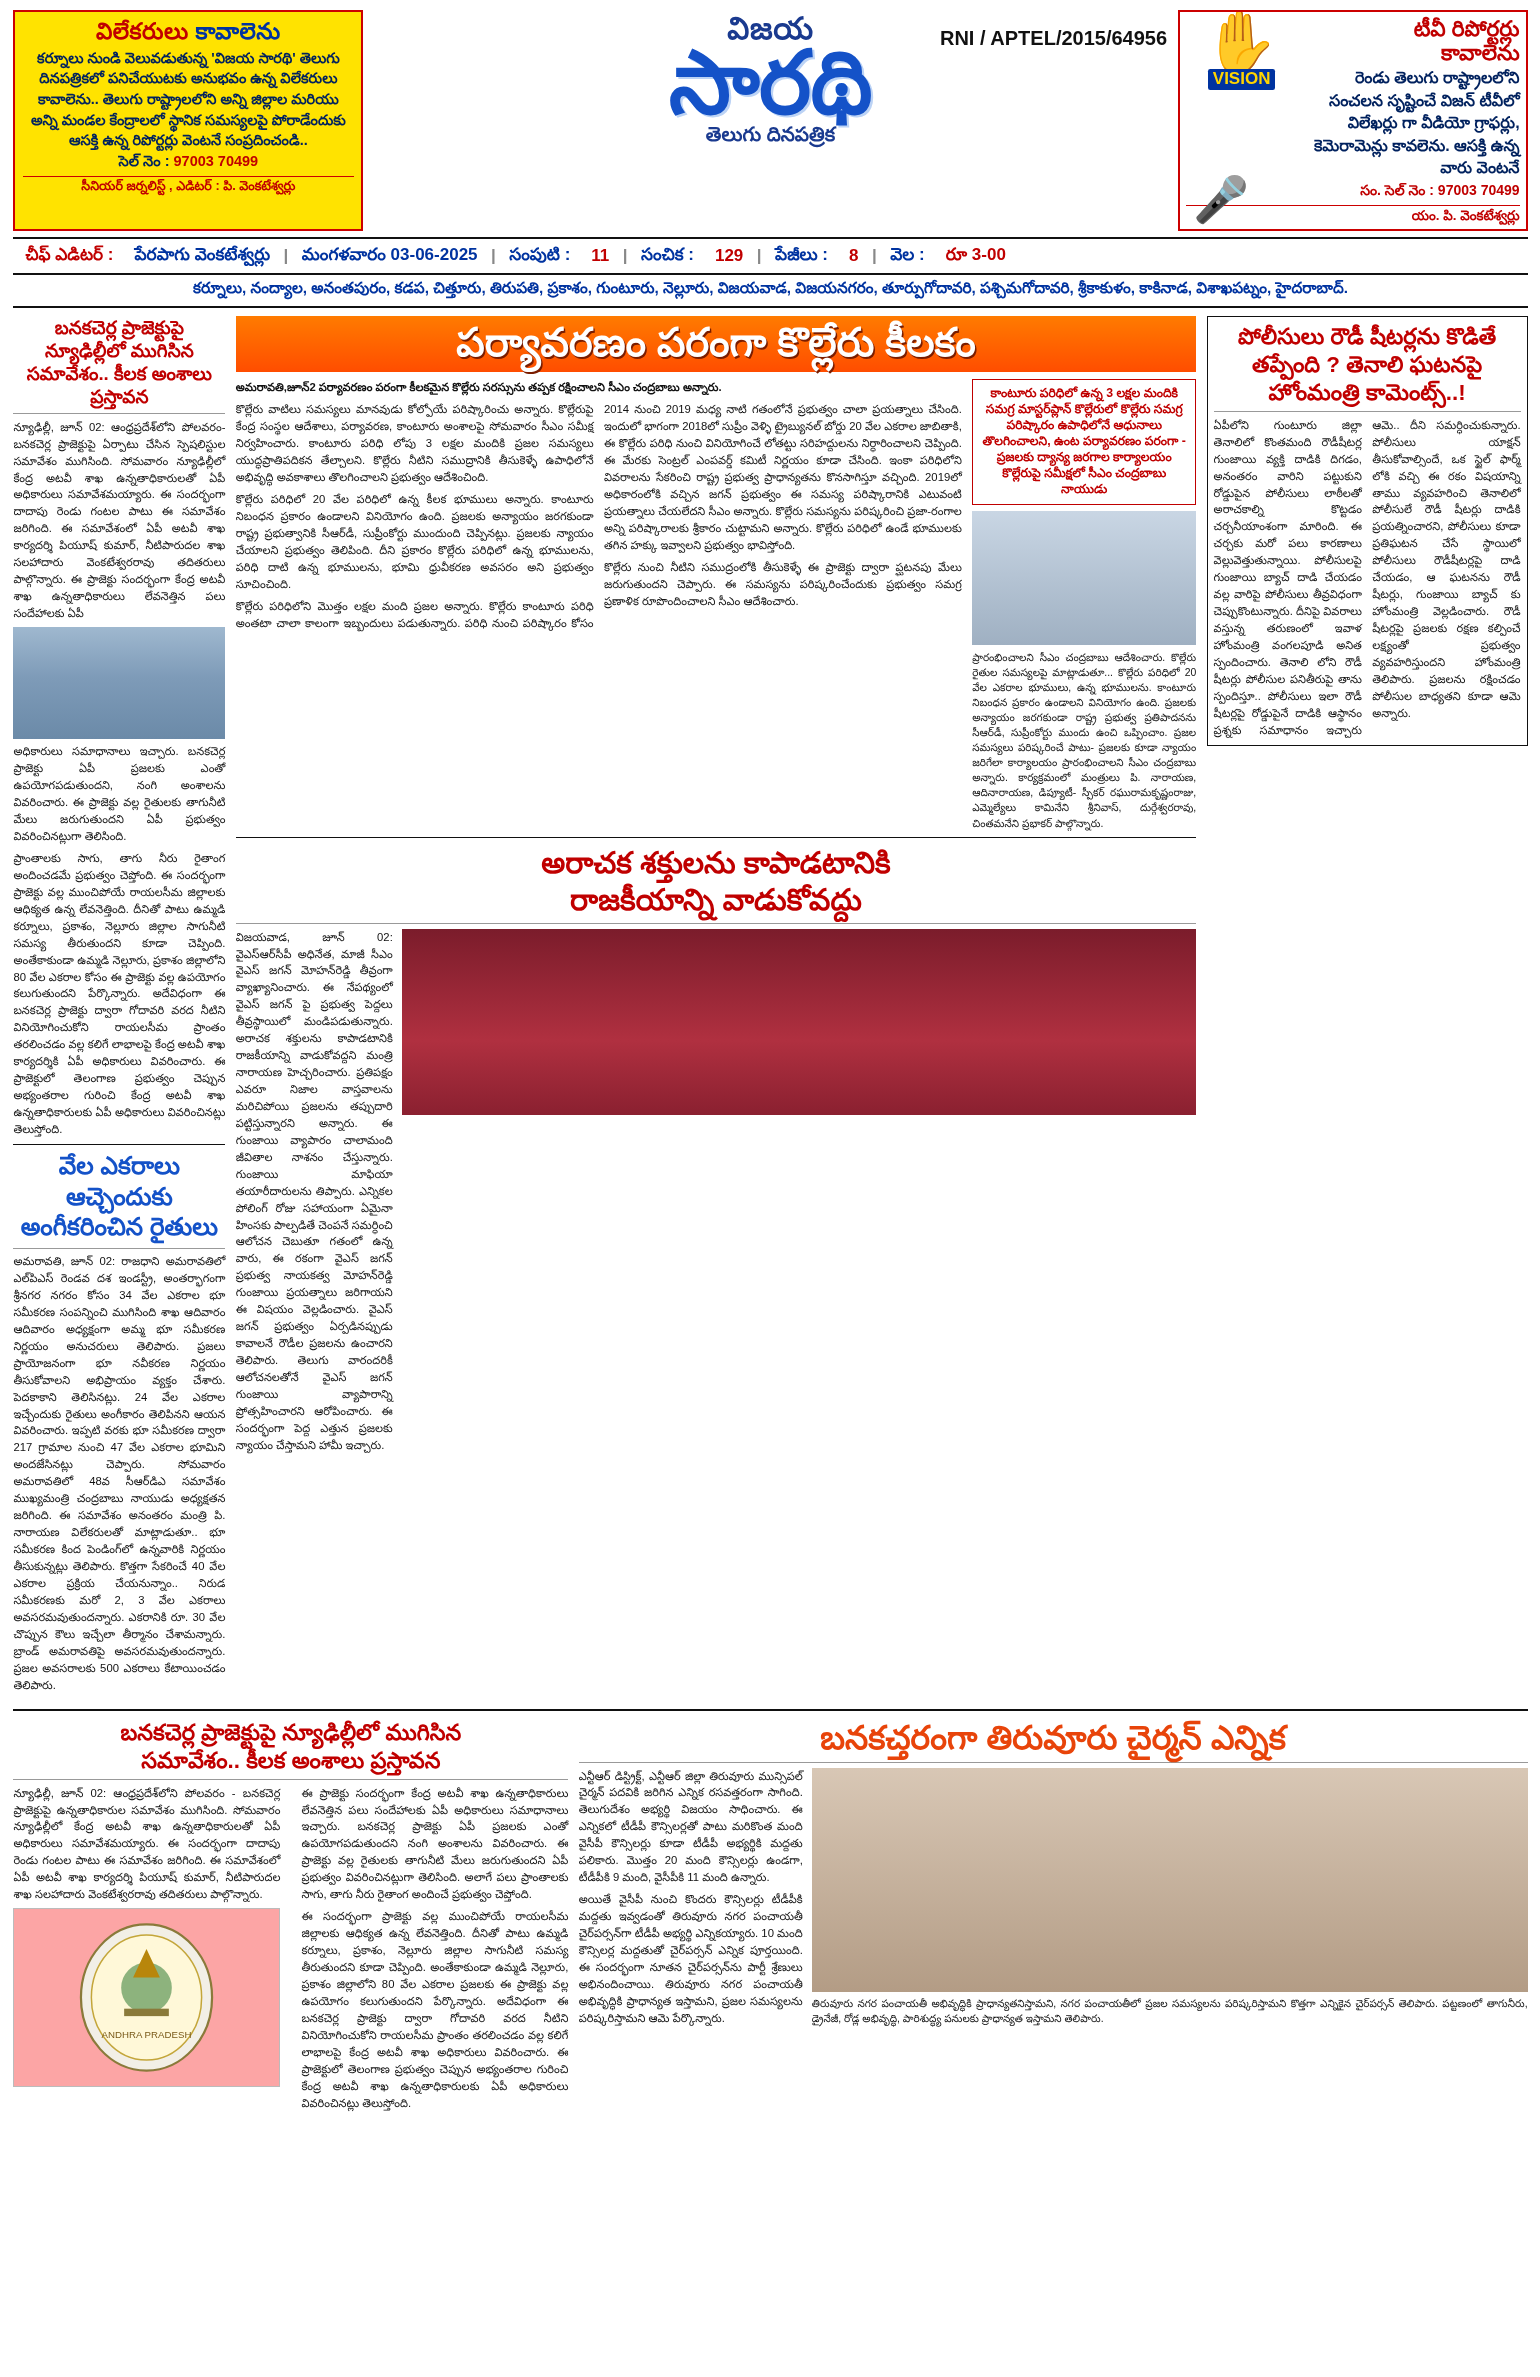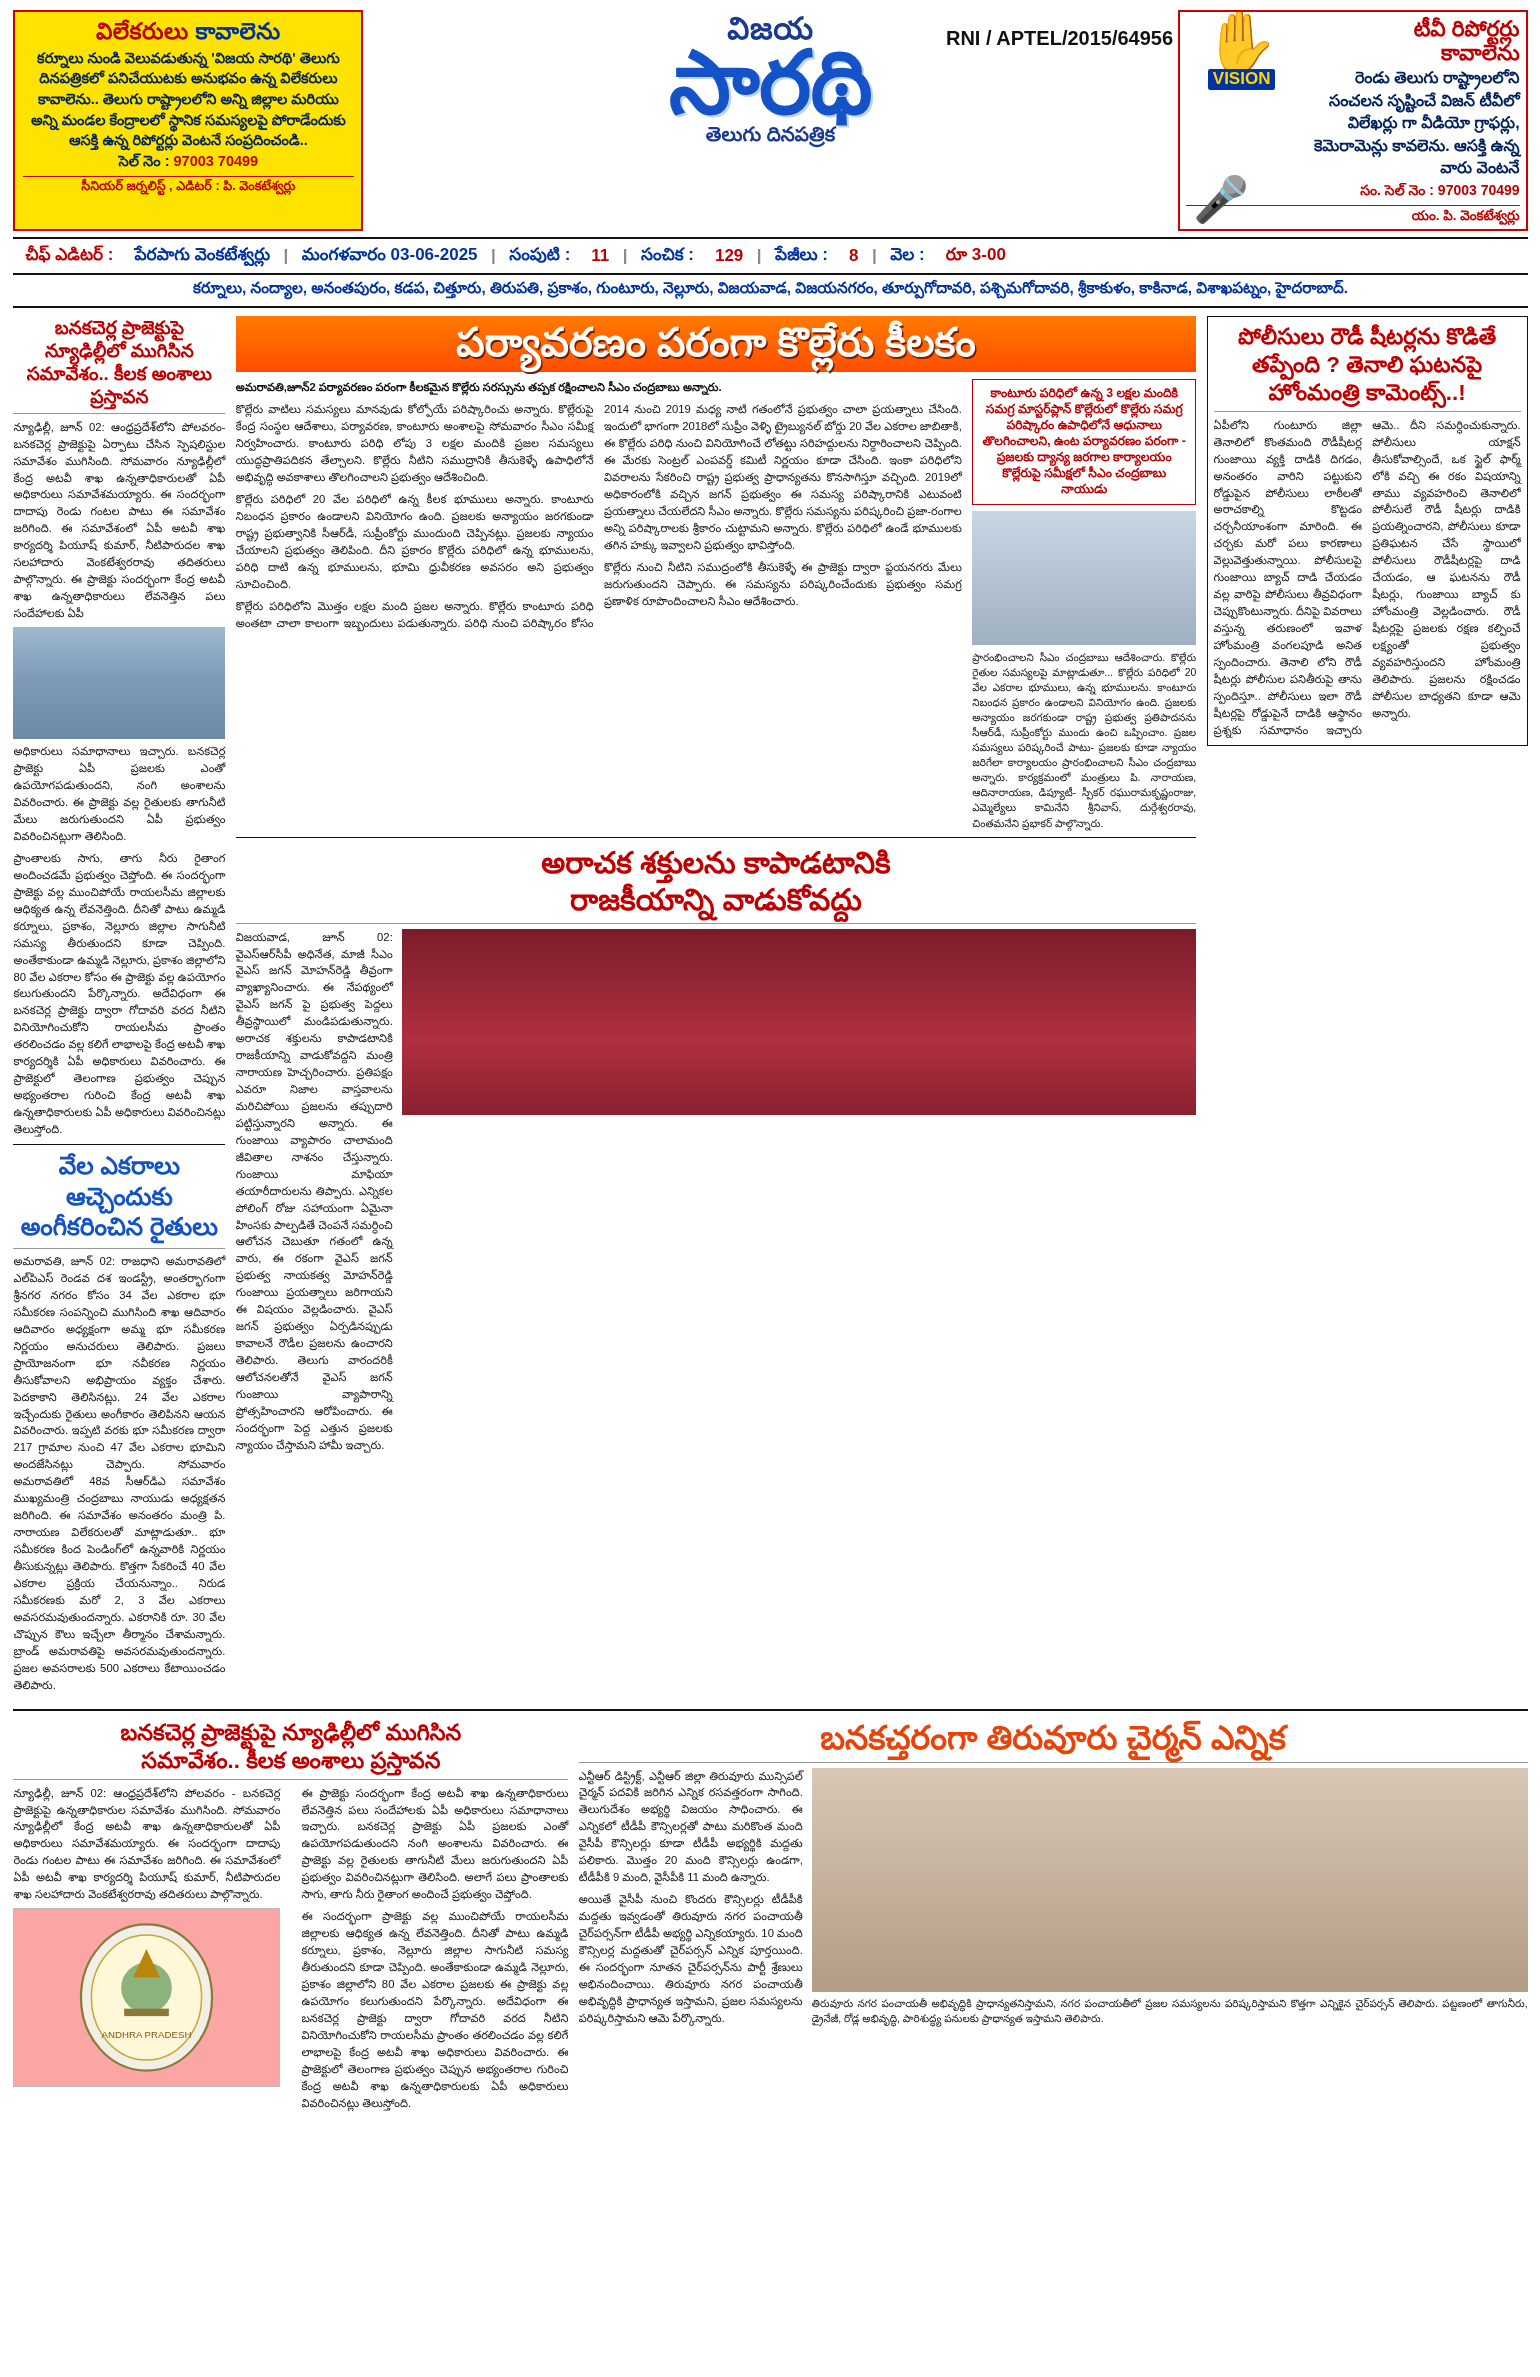--- a/index.html
+++ b/index.html
@@ -15,20 +15,21 @@
     min-height: 2377px;
     background: #fff;
     padding: 10.4px 13.4px 15px 13.4px;
     position: relative;
   }
 
   
   .masthead {
     display: flex;
     align-items: stretch;
+    gap: 6px;
     border-bottom: 0;
   }
   .ad-left {
     width: 350px;
     border: 2.2px solid #c00;
     background: #ffe300;
     padding: 6px 7.5px 3px 7.5px;
     text-align: center;
     position: relative;
   }
@@ -323,21 +324,21 @@
 
       <div style="display:flex; gap:10.4px; margin-top:7.5px;">
         <div style="flex:1;">
           <div class="body-te" style="font-weight:bold;">
             <p>అమరావతి,జూన్2 పర్యావరణం పరంగా కీలకమైన కొల్లేరు సరస్సును తప్పక రక్షించాలని సీఎం చంద్రబాబు అన్నారు.</p>
           </div>
           <div class="body-te two-col">
             <p>కొల్లేరు వాటిలు సమస్యలు మానవుడు కోల్పోయే పరిష్కారించు అన్నారు. కొల్లేరుపై కేంద్ర సంస్థల ఆదేశాలు, పర్యావరణ, కాంటూరు అంశాలపై సోమవారం సీఎం సమీక్ష నిర్వహించారు. కాంటూరు పరిధి లోపు 3 లక్షల మందికి ప్రజల సమస్యలు యుద్ధప్రాతిపదికన తేల్చాలని. కొల్లేరు నీటిని సముద్రానికి తీసుకెళ్ళే ఉపాధిలోనే అభివృద్ధి అవకాశాలు తొలగించాలని ప్రభుత్వం ఆదేశించింది.</p>
             <p>కొల్లేరు పరిధిలో 20 వేల పరిధిలో ఉన్న కీలక భూములు అన్నారు. కాంటూరు నిబంధన ప్రకారం ఉండాలని వినియోగం ఉంది. ప్రజలకు అన్యాయం జరగకుండా రాష్ట్ర ప్రభుత్వానికి సీఆర్‌డీ, సుప్రీంకోర్టు ముందుంది చెప్పినట్లు. ప్రజలకు న్యాయం చేయాలని ప్రభుత్వం తెలిపింది. దీని ప్రకారం కొల్లేరు పరిధిలో ఉన్న భూములను, పరిధి దాటి ఉన్న భూములను, భూమి ధ్రువీకరణ అవసరం అని ప్రభుత్వం సూచించింది.</p>
             <p>కొల్లేరు పరిధిలోని మొత్తం లక్షల మంది ప్రజల అన్నారు. కొల్లేరు కాంటూరు పరిధి అంతటా చాలా కాలంగా ఇబ్బందులు పడుతున్నారు. పరిధి నుంచి పరిష్కారం కోసం 2014 నుంచి 2019 మధ్య నాటి గతంలోనే ప్రభుత్వం చాలా ప్రయత్నాలు చేసింది. ఇందులో భాగంగా 2018లో సుప్రీం వెళ్ళి ట్రైబ్యునల్ బోర్డు 20 వేల ఎకరాల జాబితాకి, ఈ కొల్లేరు పరిధి నుంచి వినియోగించే లోతట్టు సరిహద్దులను నిర్ధారించాలని చెప్పింది. ఈ మేరకు సెంట్రల్ ఎంపవర్డ్ కమిటీ నిర్ణయం కూడా చేసింది. ఇంకా పరిధిలోని వివరాలను సేకరించి రాష్ట్ర ప్రభుత్వ ప్రాధాన్యతను కొనసాగిస్తూ వచ్చింది. 2019లో అధికారంలోకి వచ్చిన జగన్ ప్రభుత్వం ఈ సమస్య పరిష్కారానికి ఎటువంటి ప్రయత్నాలు చేయలేదని సీఎం అన్నారు. కొల్లేరు సమస్యను పరిష్కరించి ప్రజా-రంగాల అన్ని పరిష్కారాలకు శ్రీకారం చుట్టామని అన్నారు. కొల్లేరు పరిధిలో ఉండే భూములకు తగిన హక్కు ఇవ్వాలని ప్రభుత్వం భావిస్తోంది.</p>
-            <p>కొల్లేరు నుంచి నీటిని సముద్రంలోకి తీసుకెళ్ళే ఈ ప్రాజెక్టు ద్వారా ప్జయనగరు మేలు జరుగుతుందని చెప్పారు. ఈ సమస్యను పరిష్కరించేందుకు ప్రభుత్వం సమగ్ర ప్రణాళిక రూపొందించాలని సీఎం ఆదేశించారు.</p>
+            <p>కొల్లేరు నుంచి నీటిని సముద్రంలోకి తీసుకెళ్ళే ఈ ప్రాజెక్టు ద్వారా ప్ఘటనపు మేలు జరుగుతుందని చెప్పారు. ఈ సమస్యను పరిష్కరించేందుకు ప్రభుత్వం సమగ్ర ప్రణాళిక రూపొందించాలని సీఎం ఆదేశించారు.</p>
           </div>
         </div>
 
         <div style="width:224px;">
           <div class="box" style="border-color:#c00000;">
             <div class="kicker-red" style="font-size:12.3px;">కాంటూరు పరిధిలో ఉన్న 3 లక్షల మందికి సమగ్ర మాస్టర్‌ప్లాన్ కొల్లేరులో కొల్లేరు సమగ్ర పరిష్కారం ఉపాధిలోనే ఆధునాలు తొలగించాలని, ఉంట పర్యావరణం పరంగా - ప్రజలకు ద్యాన్య జరగాల కార్యాలయం కొల్లేరుపై సమీక్షలో సీఎం చంద్రబాబు నాయుడు</div>
           </div>
           <div class="ph meeting" style="height:134px; margin-top:6px;"></div>
           <div class="caption" style="margin-top:4.5px;">ప్రారంభించాలని సీఎం చంద్రబాబు ఆదేశించారు. కొల్లేరు రైతుల సమస్యలపై మాట్లాడుతూ... కొల్లేరు పరిధిలో 20 వేల ఎకరాల భూములు, ఉన్న భూములను. కాంటూరు నిబంధన ప్రకారం ఉండాలని వినియోగం ఉంది. ప్రజలకు అన్యాయం జరగకుండా రాష్ట్ర ప్రభుత్వ ప్రతిపాదనను సీఆర్‌డీ, సుప్రీంకోర్టు ముందు ఉంచి ఒప్పించాం. ప్రజల సమస్యలు పరిష్కరించే పాటు- ప్రజలకు కూడా న్యాయం జరిగేలా కార్యాలయం ప్రారంభించాలని సీఎం చంద్రబాబు అన్నారు. కార్యక్రమంలో మంత్రులు పి. నారాయణ, ఆదినారాయణ, డిప్యూటీ- స్పీకర్ రఘురామకృష్ణంరాజు, ఎమ్మెల్యేలు కామినేని శ్రీనివాస్, దుర్గేశ్వరరావు, చింతమనేని ప్రభాకర్ పాల్గొన్నారు.</div>
         </div>

